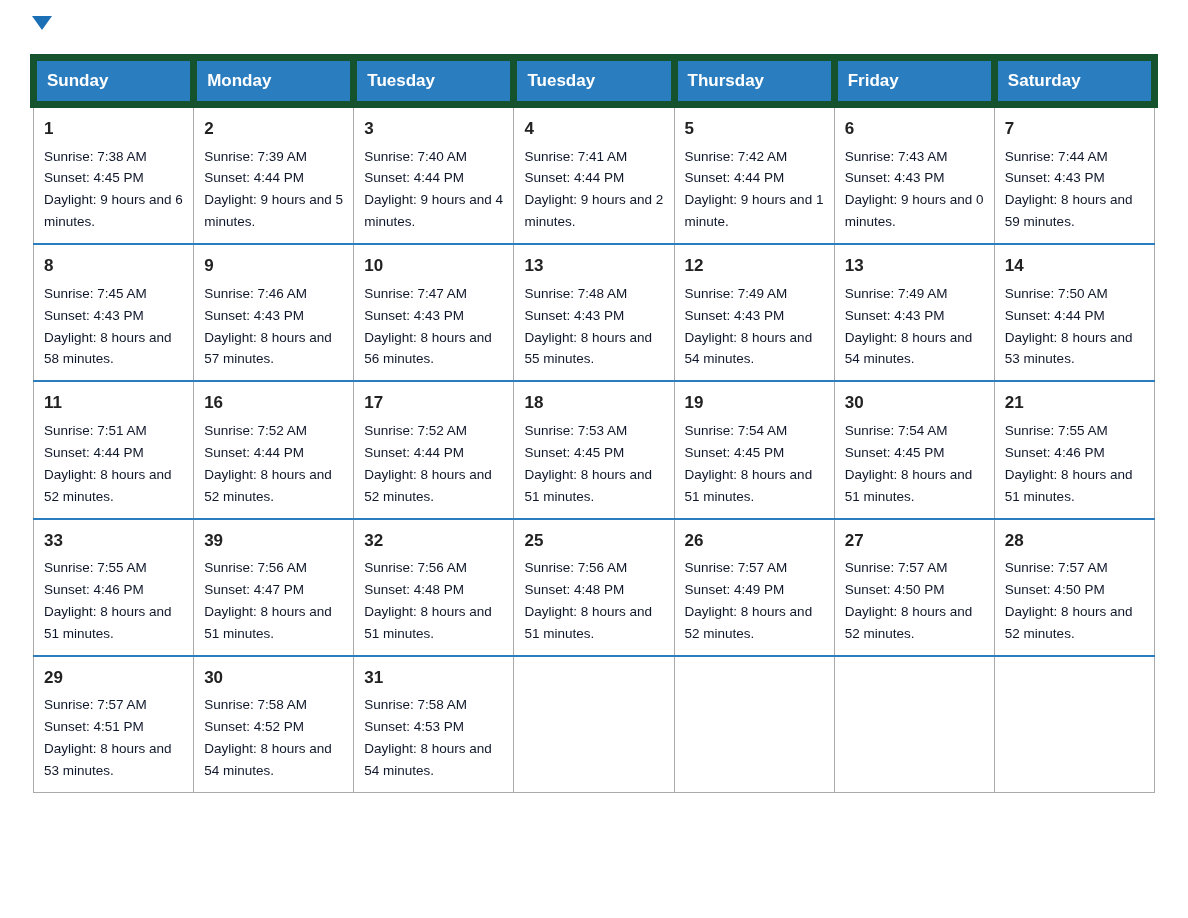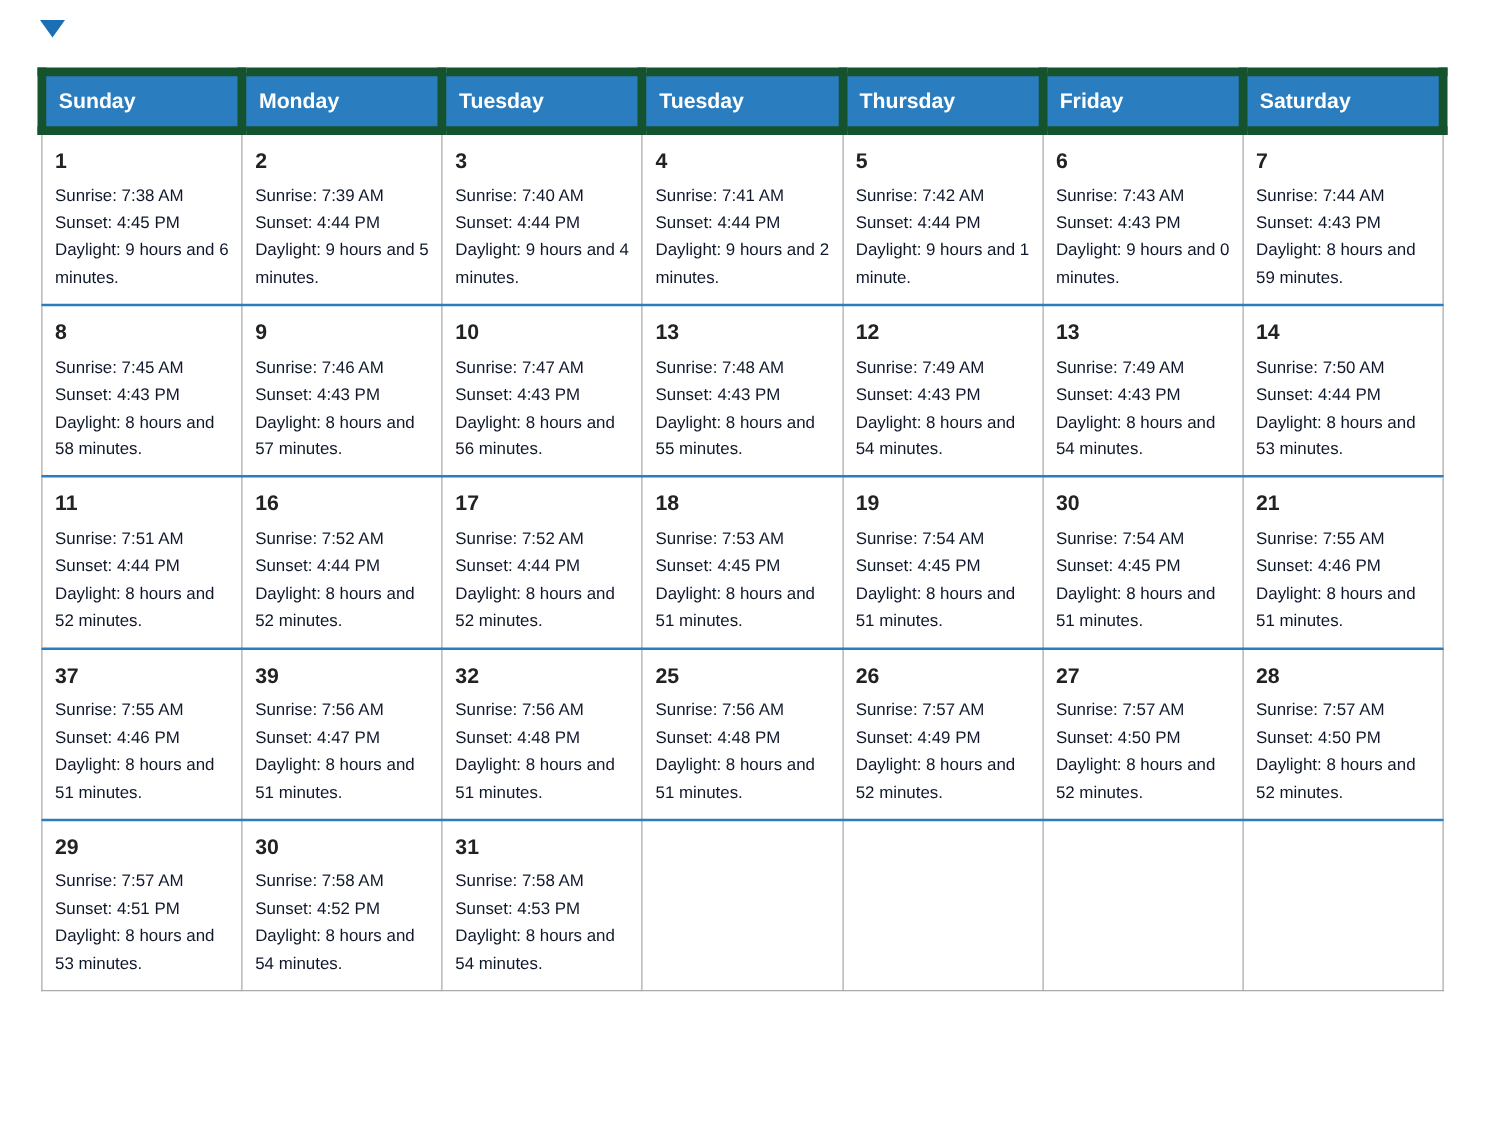--- a/index.html
+++ b/index.html
@@ -154,21 +154,21 @@
       <tr>
         <td><span class="day-num">11</span><span class="day-info">Sunrise: 7:51 AM<br>Sunset: 4:44 PM<br>Daylight: 8 hours and 52 minutes.</span></td>
         <td><span class="day-num">16</span><span class="day-info">Sunrise: 7:52 AM<br>Sunset: 4:44 PM<br>Daylight: 8 hours and 52 minutes.</span></td>
         <td><span class="day-num">17</span><span class="day-info">Sunrise: 7:52 AM<br>Sunset: 4:44 PM<br>Daylight: 8 hours and 52 minutes.</span></td>
         <td><span class="day-num">18</span><span class="day-info">Sunrise: 7:53 AM<br>Sunset: 4:45 PM<br>Daylight: 8 hours and 51 minutes.</span></td>
         <td><span class="day-num">19</span><span class="day-info">Sunrise: 7:54 AM<br>Sunset: 4:45 PM<br>Daylight: 8 hours and 51 minutes.</span></td>
         <td><span class="day-num">30</span><span class="day-info">Sunrise: 7:54 AM<br>Sunset: 4:45 PM<br>Daylight: 8 hours and 51 minutes.</span></td>
         <td><span class="day-num">21</span><span class="day-info">Sunrise: 7:55 AM<br>Sunset: 4:46 PM<br>Daylight: 8 hours and 51 minutes.</span></td>
       </tr>
       <tr>
-        <td><span class="day-num">37</span><span class="day-info">Sunrise: 7:55 AM<br>Sunset: 4:46 PM<br>Daylight: 8 hours and 51 minutes.</span></td>
+        <td><span class="day-num">33</span><span class="day-info">Sunrise: 7:55 AM<br>Sunset: 4:46 PM<br>Daylight: 8 hours and 51 minutes.</span></td>
         <td><span class="day-num">39</span><span class="day-info">Sunrise: 7:56 AM<br>Sunset: 4:47 PM<br>Daylight: 8 hours and 51 minutes.</span></td>
         <td><span class="day-num">32</span><span class="day-info">Sunrise: 7:56 AM<br>Sunset: 4:48 PM<br>Daylight: 8 hours and 51 minutes.</span></td>
         <td><span class="day-num">25</span><span class="day-info">Sunrise: 7:56 AM<br>Sunset: 4:48 PM<br>Daylight: 8 hours and 51 minutes.</span></td>
         <td><span class="day-num">26</span><span class="day-info">Sunrise: 7:57 AM<br>Sunset: 4:49 PM<br>Daylight: 8 hours and 52 minutes.</span></td>
         <td><span class="day-num">27</span><span class="day-info">Sunrise: 7:57 AM<br>Sunset: 4:50 PM<br>Daylight: 8 hours and 52 minutes.</span></td>
         <td><span class="day-num">28</span><span class="day-info">Sunrise: 7:57 AM<br>Sunset: 4:50 PM<br>Daylight: 8 hours and 52 minutes.</span></td>
       </tr>
       <tr>
         <td><span class="day-num">29</span><span class="day-info">Sunrise: 7:57 AM<br>Sunset: 4:51 PM<br>Daylight: 8 hours and 53 minutes.</span></td>
         <td><span class="day-num">30</span><span class="day-info">Sunrise: 7:58 AM<br>Sunset: 4:52 PM<br>Daylight: 8 hours and 54 minutes.</span></td>

